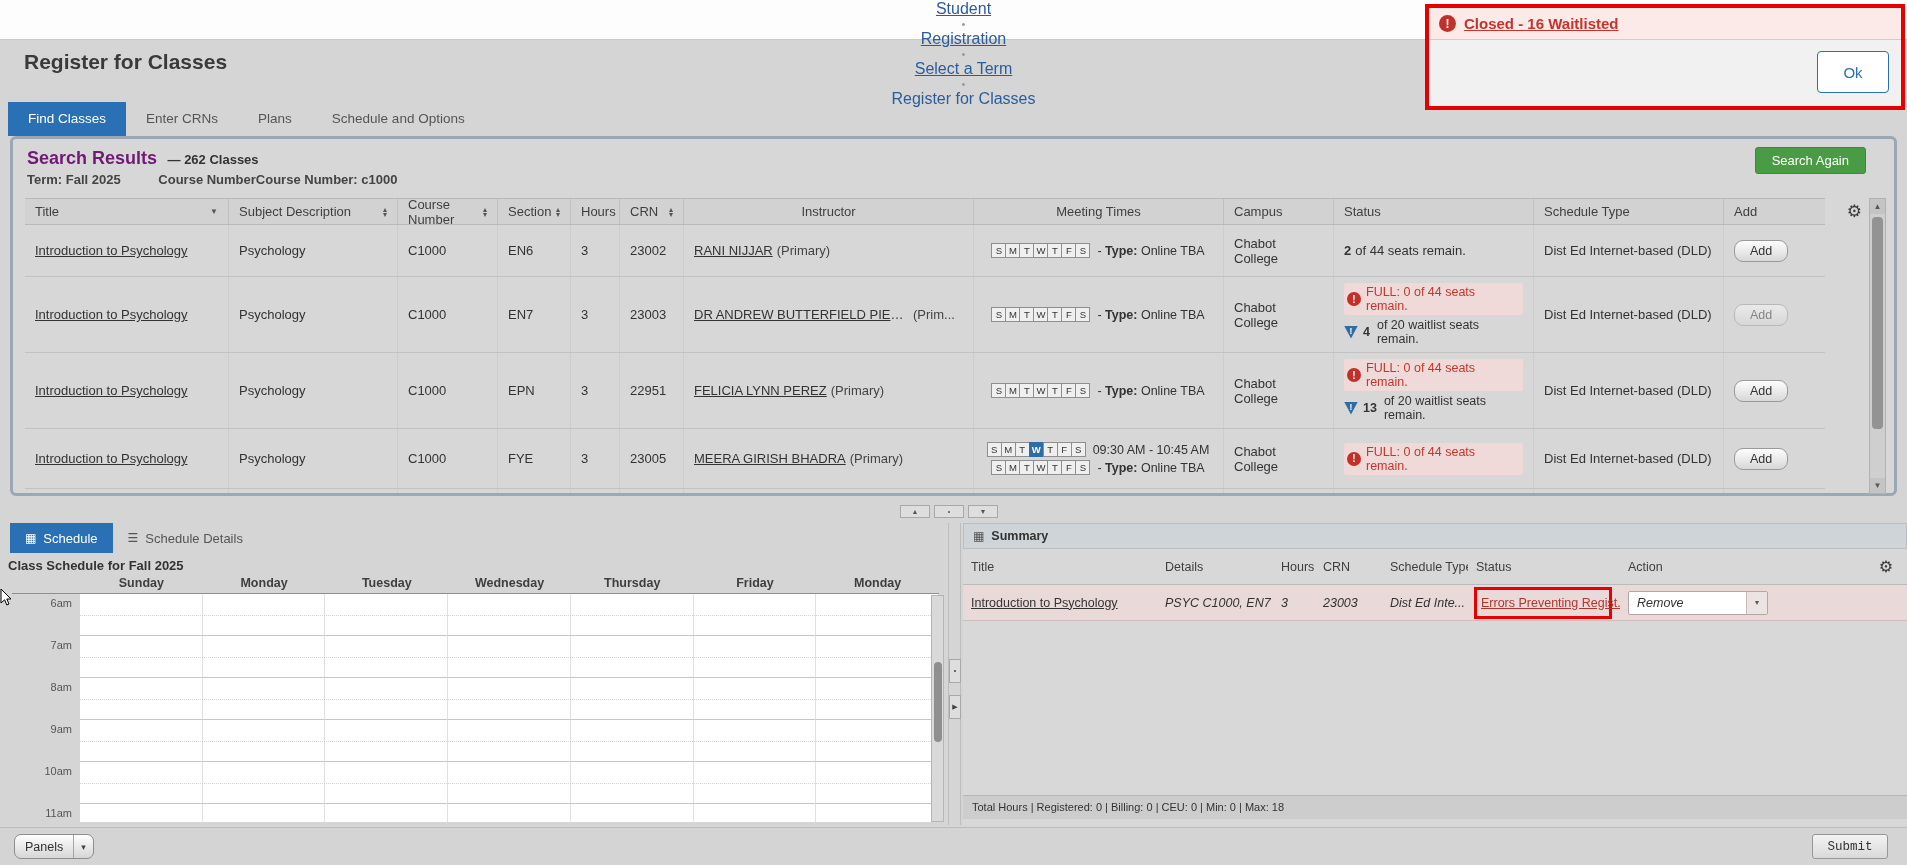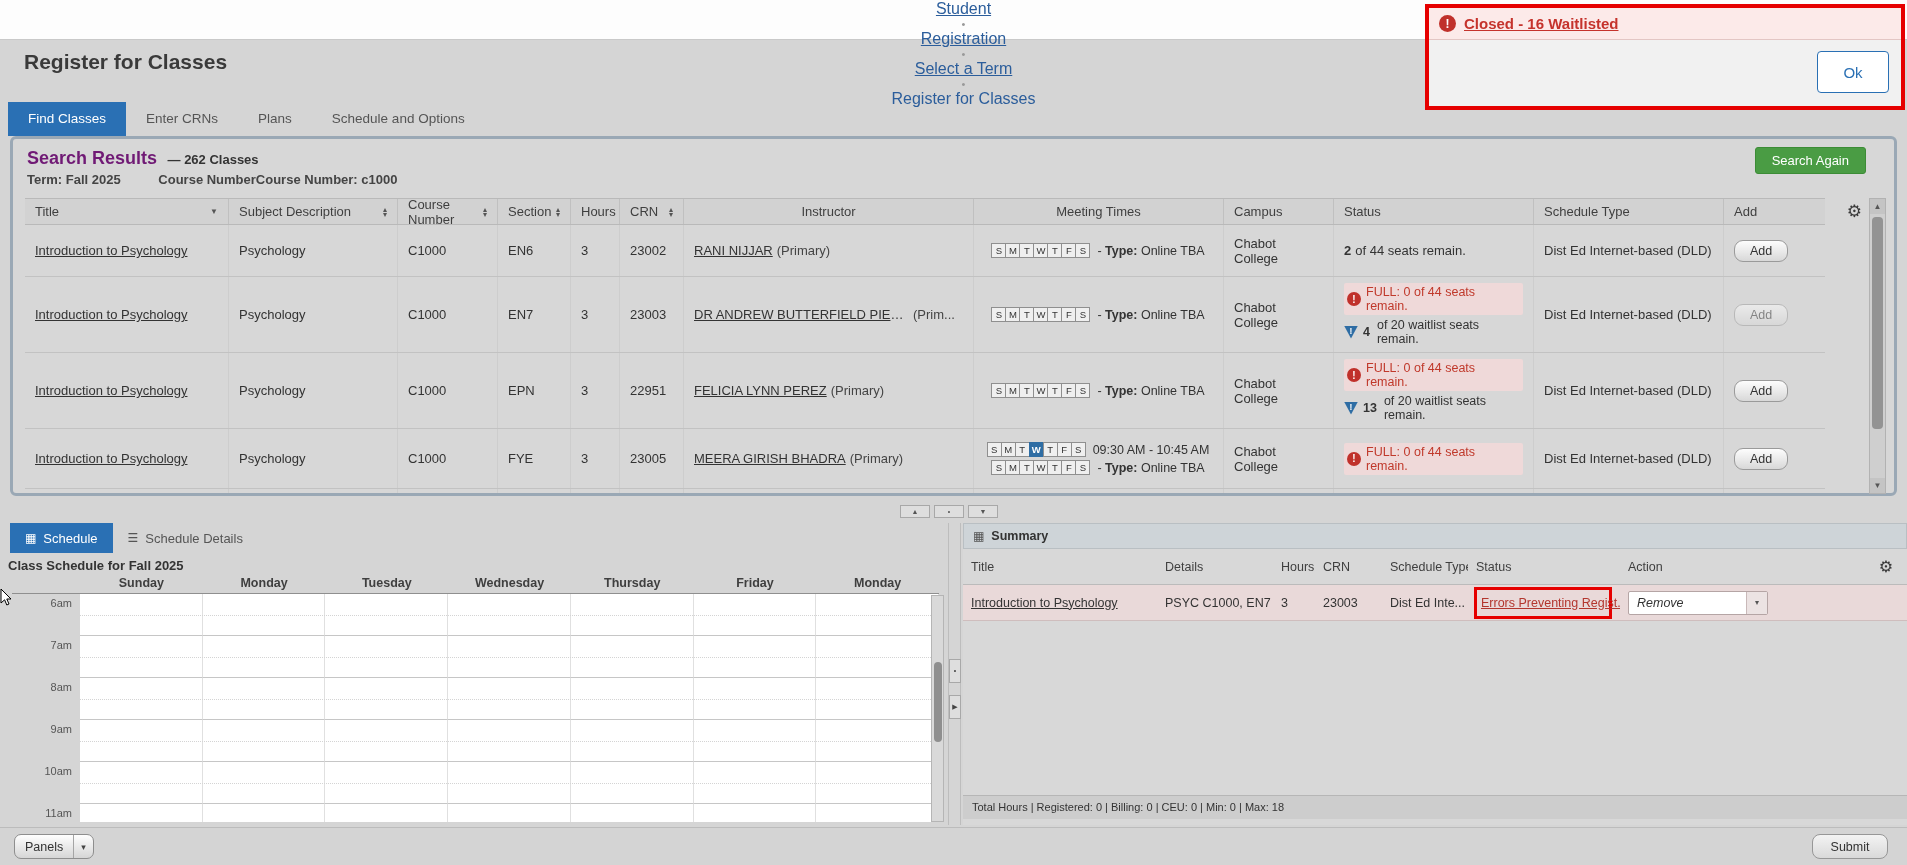--- a/index.html
+++ b/index.html
@@ -93,34 +93,34 @@
   
   .summary { position:absolute; left:963px; top:523px; width:944px; height:302px; background:#d8d8d8; }
   .sum-titlebar { height:26px; background:#ced4d8; border:1px solid #b9bfc3; display:flex; align-items:center; gap:7px; padding:0 9px; font-size:12.5px; font-weight:bold; color:#333; }
   .sum-titlebar .ticon { font-size:12px; color:#555; }
   .sum-head { display:flex; height:36px; align-items:center; border-bottom:1px solid #bbb; position:relative; }
   .sh { font-size:12.5px; color:#3f3f3f; padding:0 8px; white-space:nowrap; overflow:hidden; }
   .s-title{width:194px}.s-det{width:116px}.s-hrs{width:42px}.s-crn{width:67px}.s-styp{width:86px}.s-stat{width:152px}.s-act{width:150px}
   .sum-gear { position:absolute; right:14px; font-size:16px; color:#3a3a3a; cursor:pointer; }
   .sum-row { display:flex; height:36px; align-items:center; background:#e9d9d9; border-bottom:1px solid #cfbdbd; }
   .sc { font-size:12.5px; padding:0 8px; white-space:nowrap; overflow:hidden; }
-  .ital { }
+  .ital { font-style:italic; }
   .err-box { border:3px solid #e60000; height:32px; display:flex; align-items:center; padding:0 4px; margin-left:-2px; }
   .err-link { color:#b3362e; font-size:12.5px; text-decoration:underline; cursor:pointer; white-space:nowrap; }
   .sel { display:flex; width:140px; height:24px; background:#fff; border:1px solid #b5a5a5; border-radius:2px; cursor:pointer;justify-content:center; }
   .sel .val { flex:1; font-size:12.5px; font-style:italic; padding:4px 0 0 8px; color:#333; }
   .sel .dd { width:21px; border-left:1px solid #c9b9b9; background:#ece3e3; color:#555; font-size:8px; display:flex; align-items:center; justify-content:center; }
   .sum-totals { position:absolute; left:0; top:272px; width:100%; height:24px; background:#cdcdcd; border-top:1px solid #b6b6b6; font-size:11px; color:#333; line-height:23px; padding-left:9px; }
 
   
   .footer { position:absolute; left:0; top:827px; width:100%; height:38px; background:#d4d4d4; border-top:1px solid #bcbcbc; }
   .panels-btn { position:absolute; left:14px; top:6px; height:25px; display:flex; align-items:center; background:linear-gradient(#fefefe,#d6d6d6); border:1px solid #8e8e8e; border-radius:7px; cursor:pointer; }
   .panels-btn .plabel { font-size:12.5px; padding:0 10px; }
   .panels-btn .pcaret { font-size:9px; color:#444; border-left:1px solid #a5a5a5; padding:0 7px; height:100%; display:flex; align-items:center; }
-  .submit-btn { position:absolute; right:19px; top:6px; height:25px; width:76px; background:linear-gradient(#f3f3f3,#d9d9d9); border:1px solid #979797; border-radius:8px; font-size:12.5px; color:#333; font-family:Liberation Sans, sans-serif; cursor:pointer; }
+  .submit-btn { position:absolute; right:19px; top:6px; height:25px; width:76px; background:linear-gradient(#f3f3f3,#d9d9d9); border:1px solid #979797; border-radius:3px; font-size:12.5px; color:#333; font-family:Liberation Mono, monospace; cursor:pointer; }
 
   
   .notif { position:absolute; left:1425px; top:4px; width:480px; height:106px; border:4px solid #e60000; background:#f1f1f1; z-index:20; }
   .notif-head { height:32px; background:#fceae9; border-bottom:1px solid #e3c6c4; display:flex; align-items:center; gap:8px; padding:0 10px; }
   .notif-icon { width:17px; height:17px; min-width:17px; border-radius:50%; background:#c0312b; color:#fff; font-weight:bold; font-size:12px; display:flex; align-items:center; justify-content:center; }
   .notif-title { color:#c5332c; font-size:15px; font-weight:bold; text-decoration:underline; cursor:pointer; }
   .notif-body { position:relative; height:66px; }
   .ok-btn { position:absolute; right:12px; top:11px; width:72px; height:42px; background:#fff; border:1px solid #2a70b4; border-radius:4px; color:#2a70b4; font-size:15px; font-family:inherit; cursor:pointer; }
 </style>
 </head>

